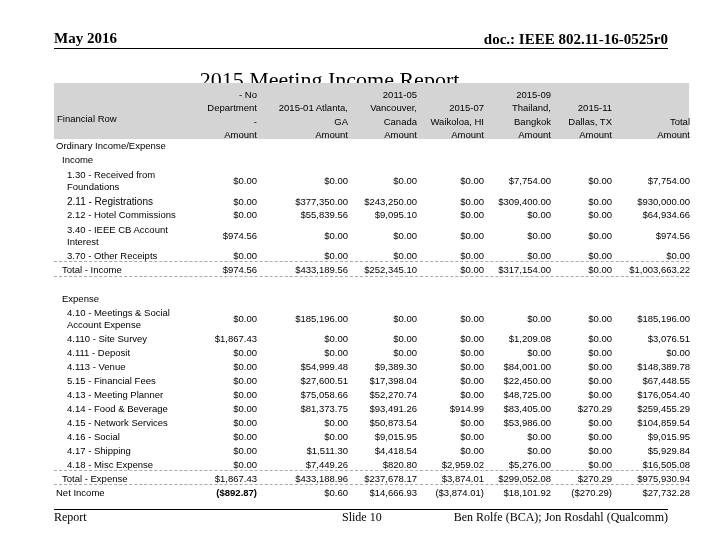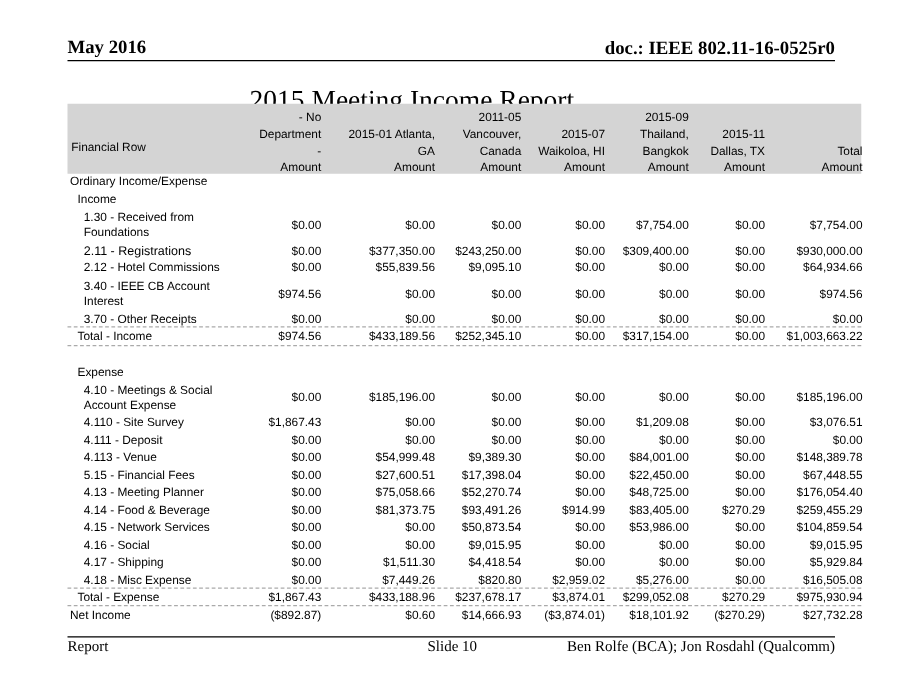--- a/index.html
+++ b/index.html
@@ -207,21 +207,21 @@
       <div class="label" style="left: 62px; top: 473px; font-size: 9.5px;">Total - Expense</div>
       <div class="cell" style="right: 463px; top: 473px; font-size: 9.5px;">$1,867.43</div>
       <div class="cell" style="right: 372px; top: 473px; font-size: 9.5px;">$433,188.96</div>
       <div class="cell" style="right: 303px; top: 473px; font-size: 9.5px;">$237,678.17</div>
       <div class="cell" style="right: 236px; top: 473px; font-size: 9.5px;">$3,874.01</div>
       <div class="cell" style="right: 169px; top: 473px; font-size: 9.5px;">$299,052.08</div>
       <div class="cell" style="right: 108px; top: 473px; font-size: 9.5px;">$270.29</div>
       <div class="cell" style="right: 30px; top: 473px; font-size: 9.5px;">$975,930.94</div>
       <div class="dash" style="top: 484px;"></div>
       <div class="label" style="left: 56px; top: 487px; font-size: 9.5px;">Net  Income</div>
-      <div class="cell" style="right: 463px; top: 487px; font-size: 9.5px;">($892.87)</div>
+      <div class="cell" style="right: 463px; top: 487px; font-size: 9.5px; font-weight: bold;">($892.87)</div>
       <div class="cell" style="right: 372px; top: 487px; font-size: 9.5px;">$0.60</div>
       <div class="cell" style="right: 303px; top: 487px; font-size: 9.5px;">$14,666.93</div>
       <div class="cell" style="right: 236px; top: 487px; font-size: 9.5px;">($3,874.01)</div>
       <div class="cell" style="right: 169px; top: 487px; font-size: 9.5px;">$18,101.92</div>
       <div class="cell" style="right: 108px; top: 487px; font-size: 9.5px;">($270.29)</div>
       <div class="cell" style="right: 30px; top: 487px; font-size: 9.5px;">$27,732.28</div>
     </div>
 
   <div class="ftr-rule"></div>
   <div class="ftr" style="left:54px;">Report</div>

